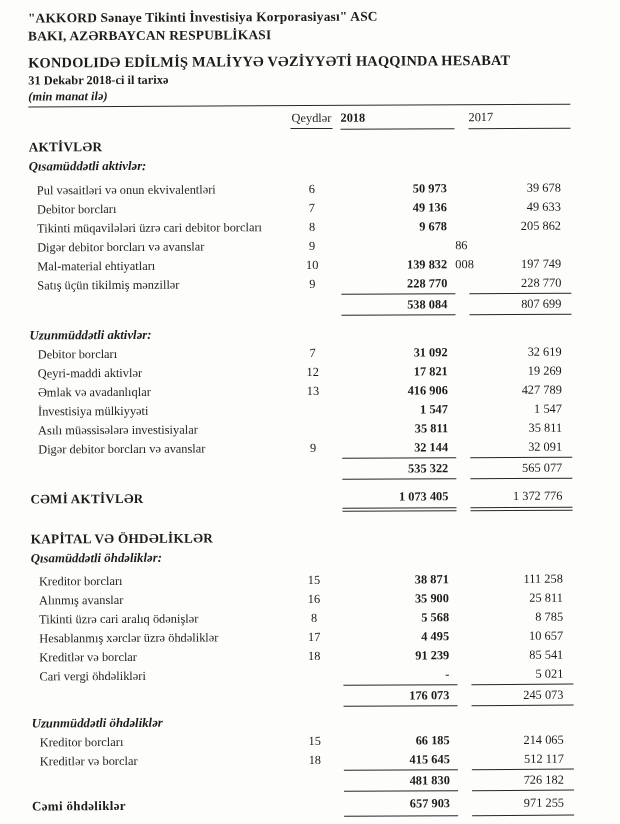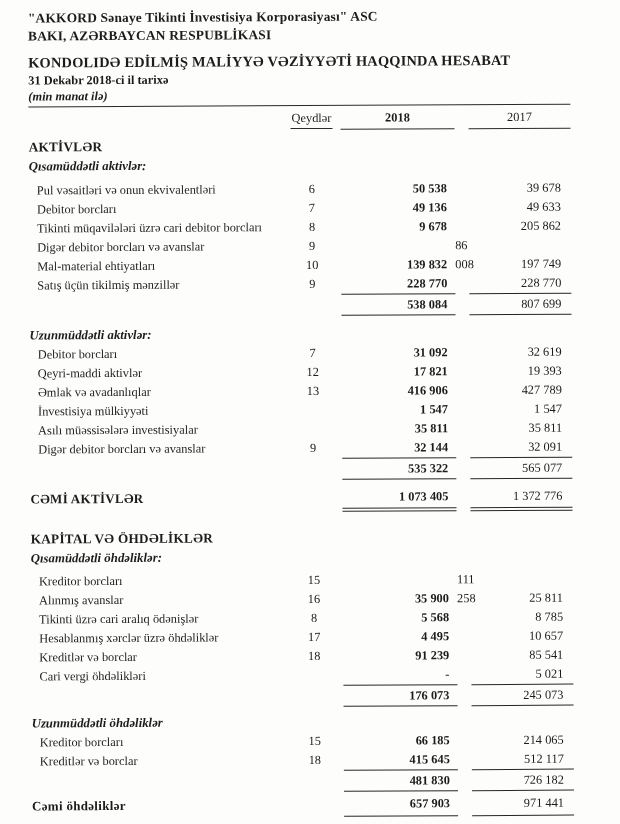--- a/index.html
+++ b/index.html
@@ -15,21 +15,21 @@
     transform-origin: 310px 412px;
   }
   .company { font-weight: bold; font-size: 13.4px; line-height: 18px; letter-spacing: 0.2px; }
   .rtitle  { font-weight: bold; font-size: 14.4px; line-height: 19px; margin-top: 8px; letter-spacing: 0.2px; }
   .rdate   { font-weight: bold; font-size: 12.4px; line-height: 16px; }
   .units   { font-weight: bold; font-style: italic; font-size: 12.4px; line-height: 16px; }
   .toprule { border-bottom: 1.7px solid #2a2a2a; margin-top: 2px; }
 
   .row { display: grid; grid-template-columns: 1fr 58px 114px 14px 102px; height: 19px; line-height: 19px; font-size: 12.4px; }
   .colhead { height: 22px; line-height: 20px; margin-top: 2px; font-size: 12.4px; }
-  .colhead .cell-v { text-align: center; border-bottom: 1.6px solid #2a2a2a; padding-right: 0; }
+  .colhead .cell-v { text-align: left; border-bottom: 1.6px solid #2a2a2a; padding-right: 0; }
   .head18 { font-weight: bold; }
   .qeyd-ul { display: inline-block; border-bottom: 1.2px solid #2a2a2a; padding: 0 1px; }
 
   .cell-label { white-space: nowrap; overflow: hidden; }
   .cell-note  { text-align: center; }
   .cell-v     { text-align: right; padding-right: 8px; }
   .cell-v.v17 { padding-right: 10px; font-family: Liberation Serif, serif; }
   .v18 { font-weight: bold; }
 
   .item .cell-label { padding-left: 8px; }
@@ -74,21 +74,21 @@
       <div class="cell-v">2017</div>
     </div>
 
     <div class="section-h mt6">AKTİVLƏR</div>
     <div class="subsection-h">Qısamüddətli aktivlər:</div>
 
     <div class="mt5">
       <div class="row item">
         <div class="cell-label">Pul vəsaitləri və onun ekvivalentləri</div>
         <div class="cell-note">6</div>
-        <div class="cell-v v18">50 538</div>
+        <div class="cell-v v18">50 973</div>
         <div></div>
         <div class="cell-v v17">39 678</div>
       </div>
       <div class="row item">
         <div class="cell-label">Debitor borcları</div>
         <div class="cell-note">7</div>
         <div class="cell-v v18">49 136</div>
         <div></div>
         <div class="cell-v v17">49 633</div>
       </div>
@@ -137,21 +137,21 @@
         <div class="cell-note">7</div>
         <div class="cell-v v18">31 092</div>
         <div></div>
         <div class="cell-v v17">32 619</div>
       </div>
       <div class="row item">
         <div class="cell-label">Qeyri-maddi aktivlər</div>
         <div class="cell-note">12</div>
         <div class="cell-v v18">17 821</div>
         <div></div>
-        <div class="cell-v v17">19 393</div>
+        <div class="cell-v v17">19 269</div>
       </div>
       <div class="row item">
         <div class="cell-label">Əmlak və avadanlıqlar</div>
         <div class="cell-note">13</div>
         <div class="cell-v v18">416 906</div>
         <div></div>
         <div class="cell-v v17">427 789</div>
       </div>
       <div class="row item">
         <div class="cell-label">İnvestisiya mülkiyyəti</div>
@@ -192,20 +192,21 @@
       <div class="cell-v v17">1 372 776</div>
     </div>
 
     <div class="section-h mt14" style="margin-top:18px;">KAPİTAL VƏ ÖHDƏLİKLƏR</div>
     <div class="subsection-h">Qısamüddətli öhdəliklər:</div>
 
     <div class="mt4">
       <div class="row item">
         <div class="cell-label">Kreditor borcları</div>
         <div class="cell-note">15</div>
+        <div class="cell-v v18">38 871</div>
         <div></div>
         <div class="cell-v v17">111 258</div>
       </div>
       <div class="row item">
         <div class="cell-label">Alınmış avanslar</div>
         <div class="cell-note">16</div>
         <div class="cell-v v18">35 900</div>
         <div></div>
         <div class="cell-v v17">25 811</div>
       </div>
@@ -272,17 +273,17 @@
       <div class="cell-v v18">481 830</div>
       <div></div>
       <div class="cell-v v17">726 182</div>
     </div>
 
     <div class="row grand grand-single mt2">
       <div class="cell-label">Cəmi öhdəliklər</div>
       <div class="cell-note"></div>
       <div class="cell-v v18">657 903</div>
       <div></div>
-      <div class="cell-v v17">971 441</div>
+      <div class="cell-v v17">971 255</div>
     </div>
 
   </div>
 </div>
 
 </body></html>

